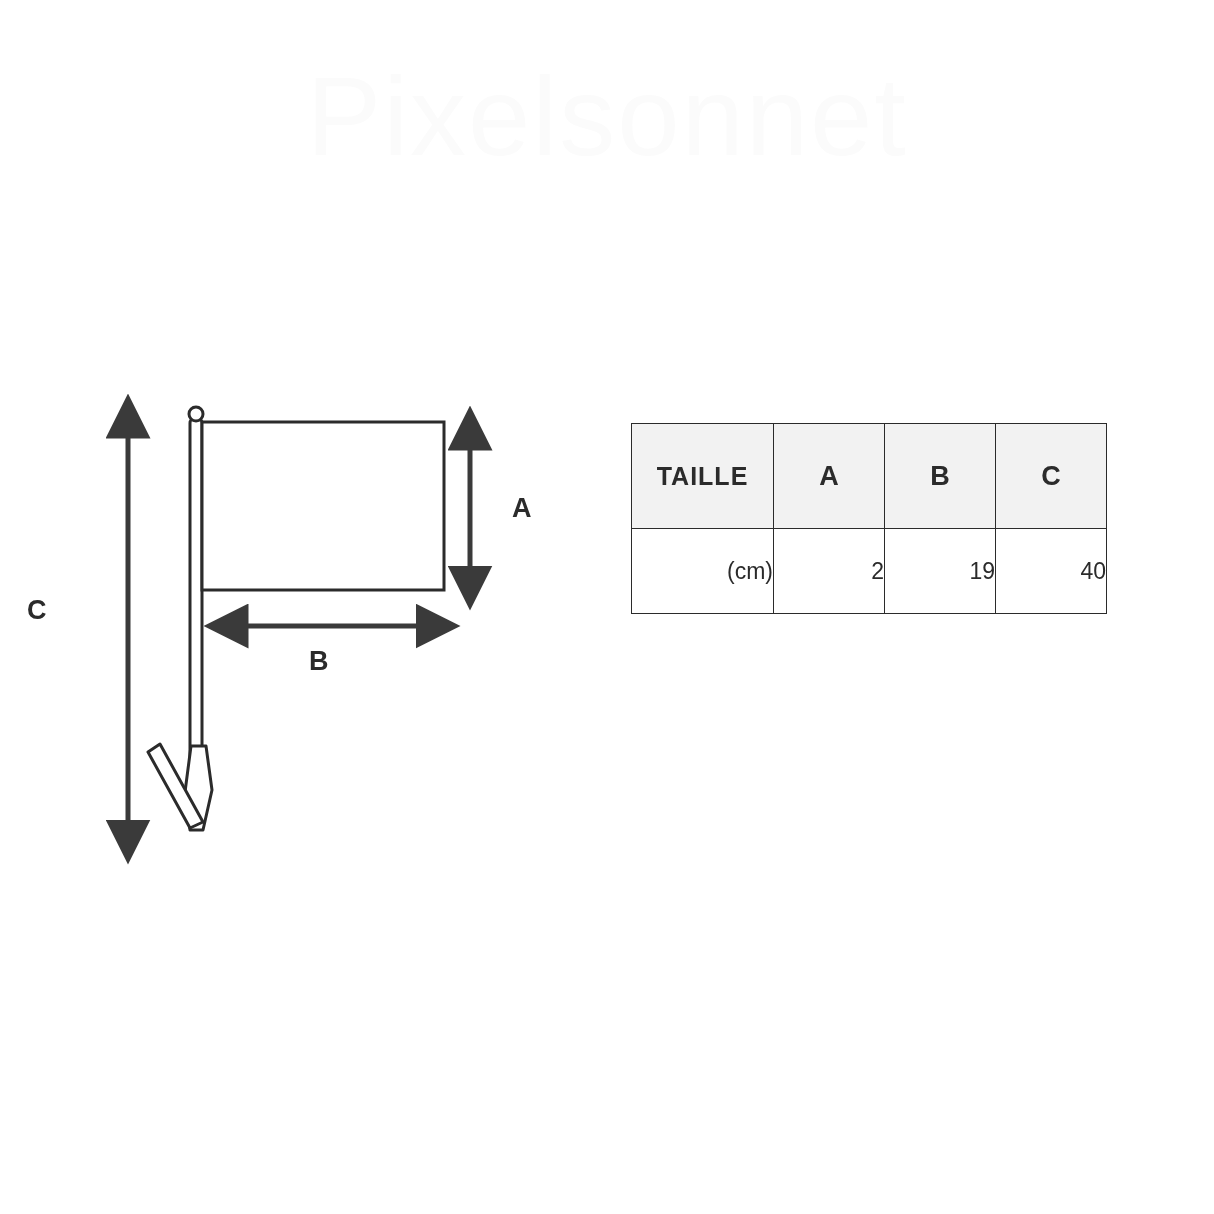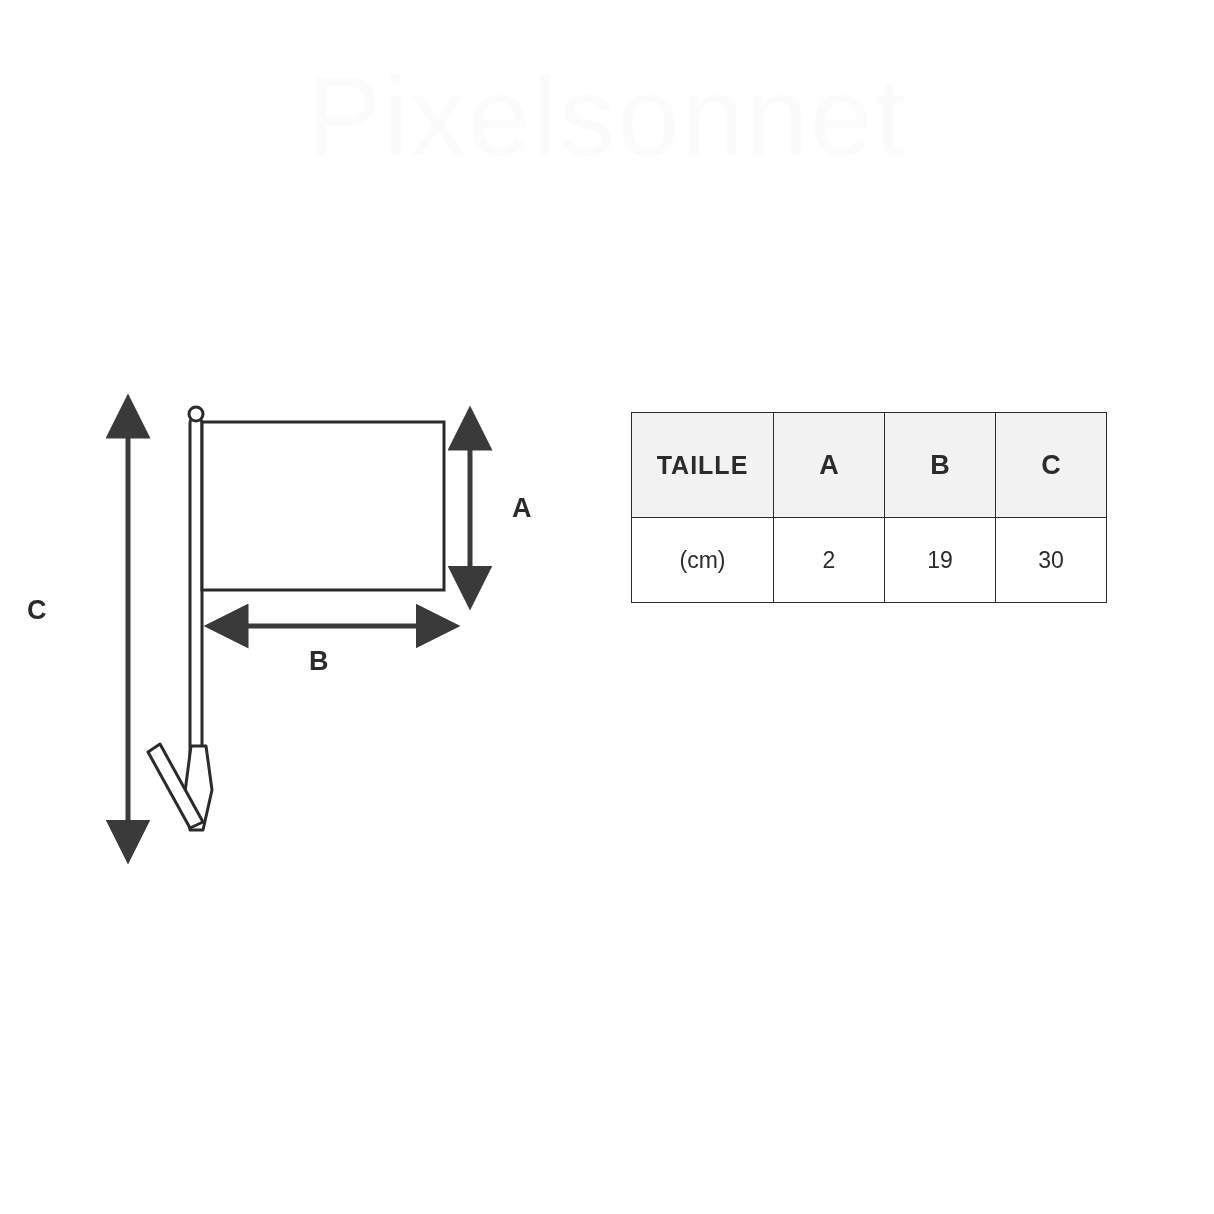--- a/index.html
+++ b/index.html
@@ -51,42 +51,42 @@
     letter-spacing: 0.5px;
   }
   #label-C { left: 27px; top: 595px; }
   #label-A { left: 512px; top: 493px; }
   #label-B { left: 309px; top: 646px; }
 
   
   #size-table {
     position: absolute;
     left: 631px;
-    top: 412px;
+    top: 423px;
     border-collapse: collapse;
     table-layout: fixed;
   }
   #size-table th,
   #size-table td {
     border: 1.5px solid #2b2b2b;
     text-align: center;
     vertical-align: middle;
     font-size: 23px;
     font-weight: 400;
     color: #2b2b2b;
     padding: 0;
   }
   #size-table th {
     background: #f2f2f2;
     font-weight: 700;
     height: 104px;
   }
   #size-table th.head-taille { font-size: 25px; letter-spacing: 1px; }
   #size-table th.head-col { font-size: 27px; }
-  #size-table td { height: 84px; }
+  #size-table td { height: 84px; text-align: right; }
   #size-table col.c-label { width: 142px; }
   #size-table col.c-data  { width: 111px; }
 </style>
 </head>
 <body>
 
 <div id="watermark">Pixelsonnet</div>
 
 <div id="diagram">
   <svg width="560" height="540" viewBox="0 0 560 540" xmlns="http://www.w3.org/2000/svg">
@@ -144,16 +144,16 @@
       <th class="head-col">A</th>
       <th class="head-col">B</th>
       <th class="head-col">C</th>
     </tr>
   </thead>
   <tbody>
     <tr>
       <td>(cm)</td>
       <td>2</td>
       <td>19</td>
-      <td>30</td>
+      <td>40</td>
     </tr>
   </tbody>
 </table>
 
 </body></html>

